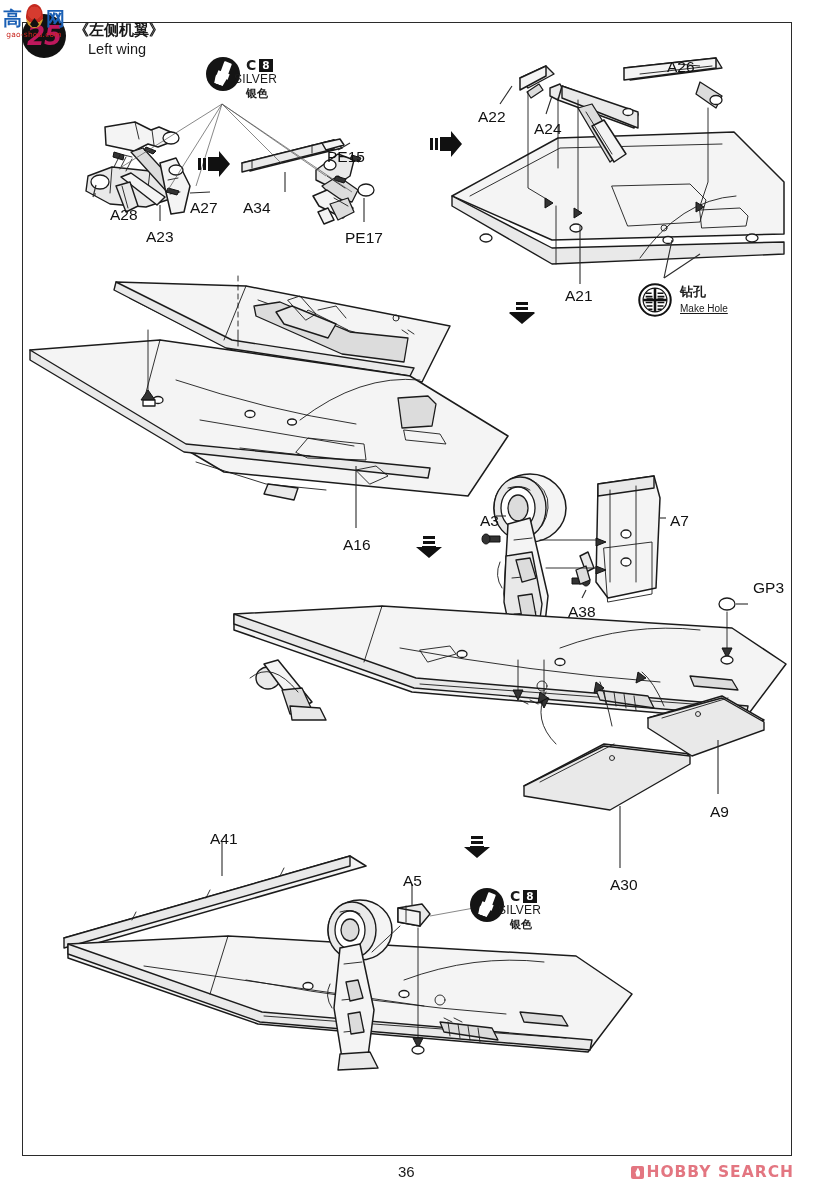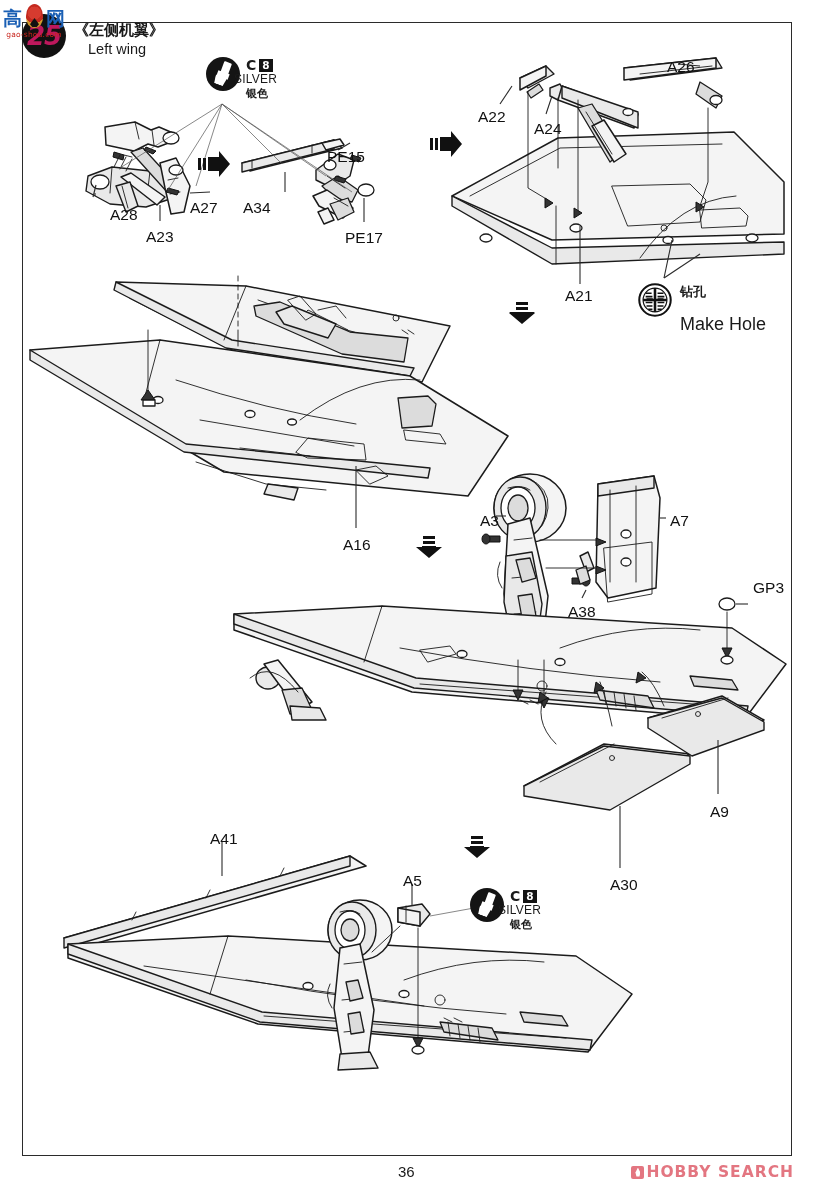--- a/index.html
+++ b/index.html
@@ -59,21 +59,21 @@
                   padding:0px 3px;line-height:13px;font-family:"DejaVu Sans",sans-serif;}
   .paint .en{position:absolute;left:28px;top:15px;font-size:12px;letter-spacing:.2px;}
   .paint .cn{position:absolute;left:40px;top:29px;font-size:11px;
              font-family:"DejaVu Sans",sans-serif;font-weight:bold;}
 
   
   .makehole{position:absolute;width:130px;height:46px;}
   .mh-icon{position:absolute;left:0;top:2px;width:34px;height:34px;}
   .mh-lbl-cn{position:absolute;left:42px;top:2px;font-size:13px;font-weight:bold;
              font-family:"DejaVu Sans",sans-serif;}
-  .mh-lbl-en{position:absolute;left:42px;top:33px;font-size:18px;}
+  .mh-lbl-en{position:absolute;left:42px;top:22px;font-size:10px;text-decoration:underline;}
 
   
   .plabel{position:absolute;font-size:15.5px;color:#111;white-space:nowrap;}
 
   
   .art{position:absolute;left:0;top:0;width:816px;height:1200px;pointer-events:none;}
 
   
   .pageno{position:absolute;left:398px;top:1163px;font-size:15px;}
   .hs{position:absolute;right:22px;top:1163px;display:flex;align-items:center;gap:2px;

